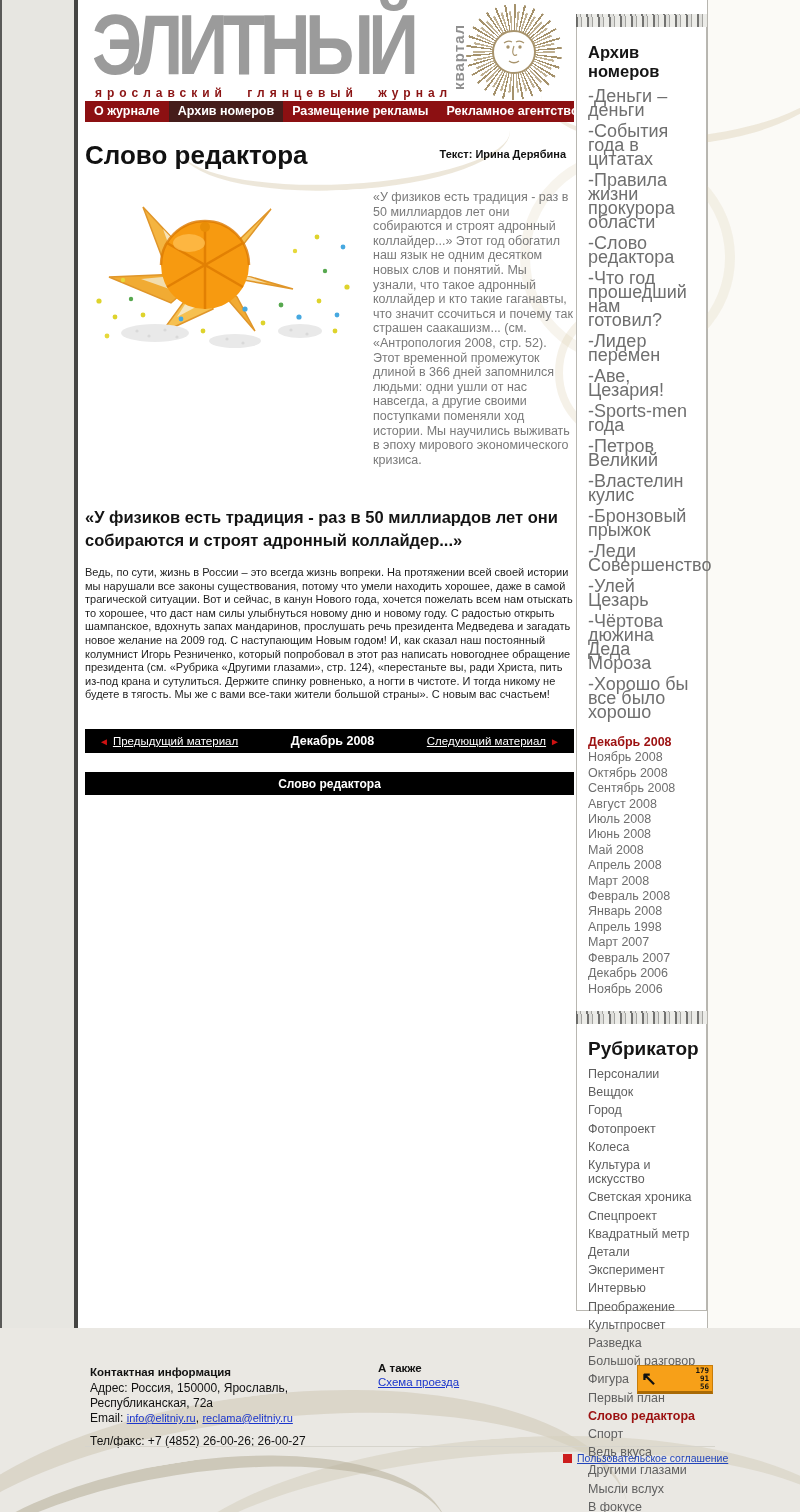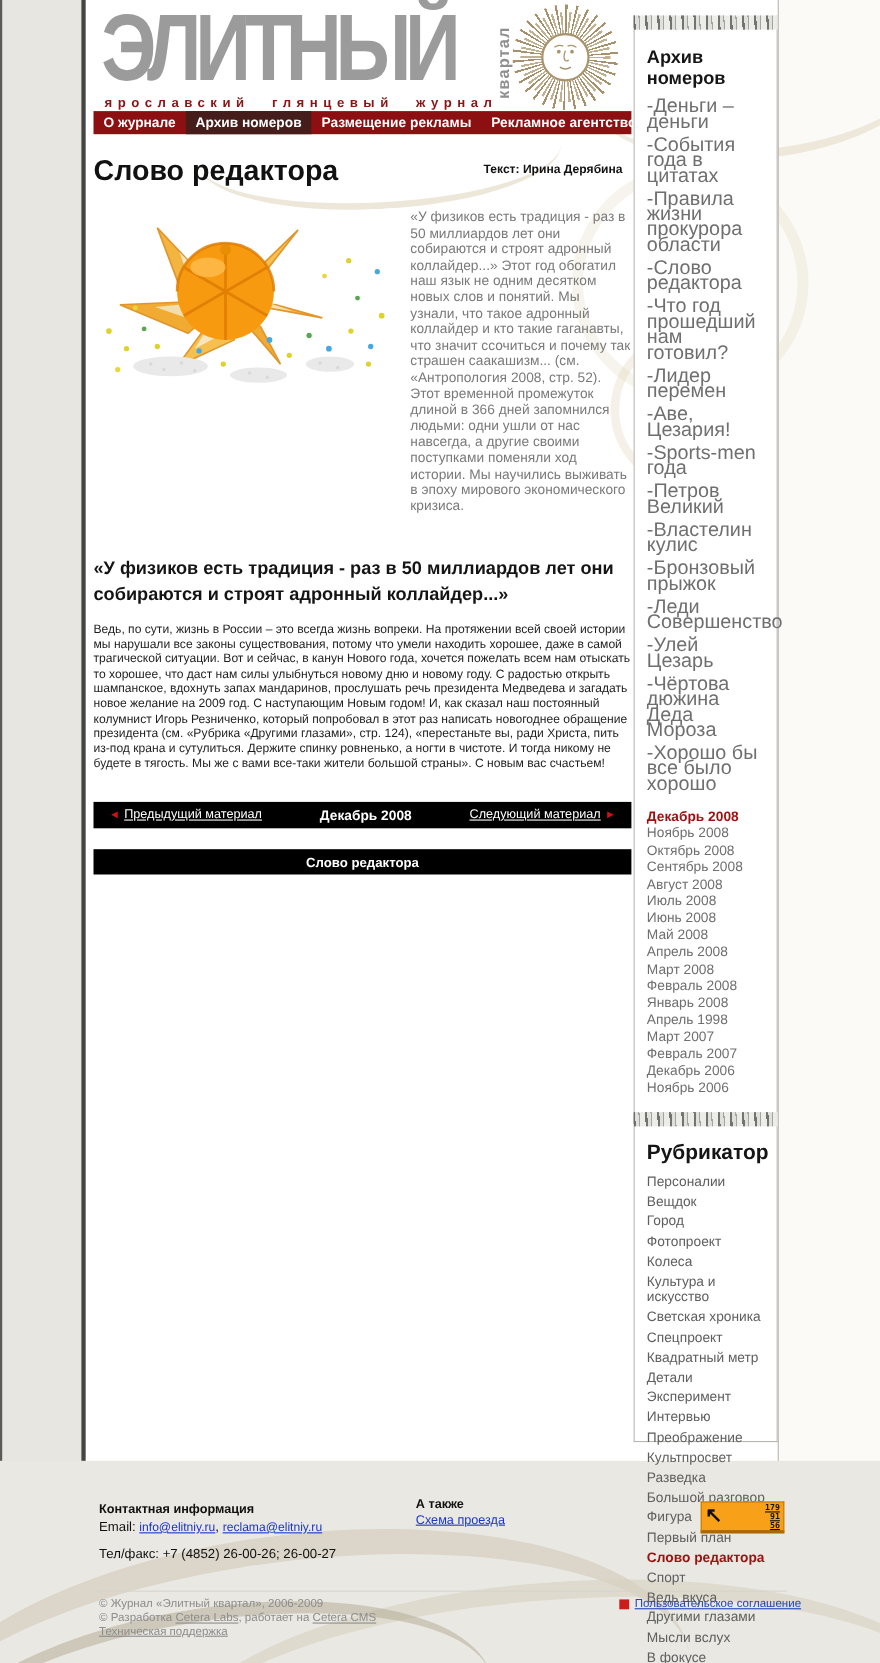--- a/index.html
+++ b/index.html
@@ -144,21 +144,21 @@
   .also-title { font-weight:bold; color:#111; margin-bottom:2px; }
   .also a { color:#1a35cc; text-decoration:underline; cursor:pointer; }
   .counter {
     position:absolute; left:637px; top:9px; width:76px; height:29px;
     background:#f7a018; border:1px solid #c87d0a; border-bottom:3px solid #a96a06;
     display:flex; align-items:center; justify-content:space-between; padding:1px 3px;
     cursor:pointer;
   }
   .counter-arrow { font-size:19px; font-weight:bold; color:#111; line-height:19px; }
   .counter-nums { text-align:right; font-family:"DejaVu Sans Mono", monospace;
-                  font-size:7.5px; font-weight:bold; color:#111; line-height:8px;text-decoration:underline; }
+                  font-size:7.5px; font-weight:bold; color:#111; line-height:8px; }
   .foot-rule { position:absolute; left:85px; top:90px; width:630px; height:1px; background:#d6d4cc; }
   .copyright { position:absolute; left:90px; top:96px; font-size:10.5px; line-height:12.5px; color:#8d8d8d; }
   .copyright a { color:#8d8d8d; text-decoration:underline; cursor:pointer; }
   .agreement { position:absolute; left:563px; top:96px; display:flex; align-items:center; gap:5px; }
   .agr-ico { width:9px; height:9px; background:#cc1d1d; color:#fff; font-size:7px;
              line-height:9px; text-align:center; font-weight:bold; }
   .agreement a { color:#2244bb; text-decoration:underline; font-size:10.5px; cursor:pointer; }
 </style>
 </head>
 <body>
@@ -445,20 +445,21 @@
 
         <div class="rub-item">Постфактум</div>
 
       </div>
   </div>
 </div>
 
 <div class="footer">
   <div class="contact">
     <div class="contact-title">Контактная информация</div>
+    <div class="contact-line">Адрес: Россия, 150000, Ярославль, Республиканская, 72а</div>
     <div class="contact-line">
       <span>Email:</span>
       <a>info@elitniy.ru</a><span>, </span><a>reclama@elitniy.ru</a>
     </div>
     <div class="contact-line phone">Тел/факс: +7 (4852) 26-00-26; 26-00-27</div>
   </div>
 
   <div class="also">
     <div class="also-title">А также</div>
     <a>Схема проезда</a>
@@ -468,27 +469,18 @@
     <span class="counter-arrow">↖</span>
     <span class="counter-nums">
       <div>179</div>
       <div>91</div>
       <div>56</div>
     </span>
   </div>
 
   <div class="foot-rule"></div>
 
-  <div class="copyright">
-    <div>© Журнал «Элитный квартал», 2006-2009</div>
-    <div>
-      <span>© Разработка </span><a>Cetera Labs</a><span>, работает на </span><a>Cetera CMS</a>
-    </div>
-    <div>
-      <a>Техническая поддержка</a>
-    </div>
-  </div>
 
   <div class="agreement">
     <span class="agr-ico"></span>
     <a>Пользовательское соглашение</a>
   </div>
 </div>
 
 </body></html>

